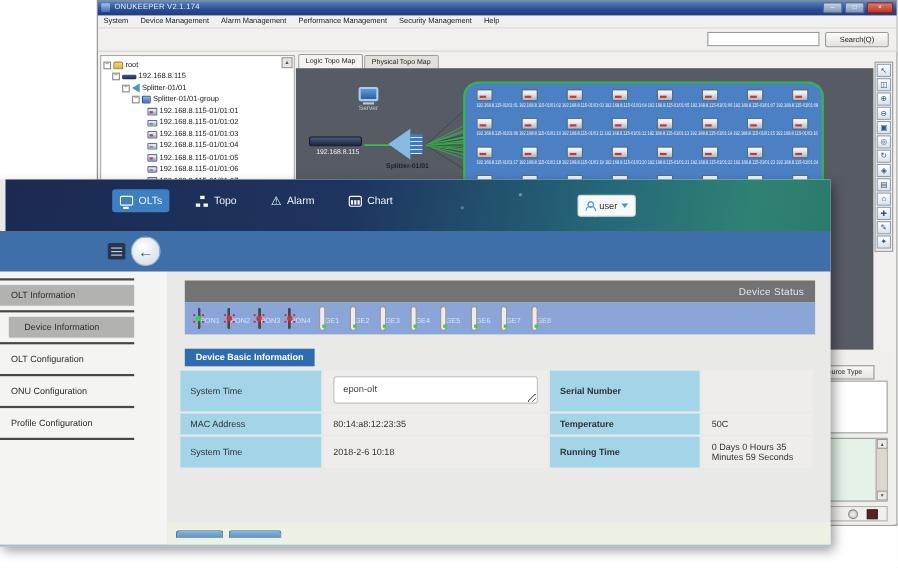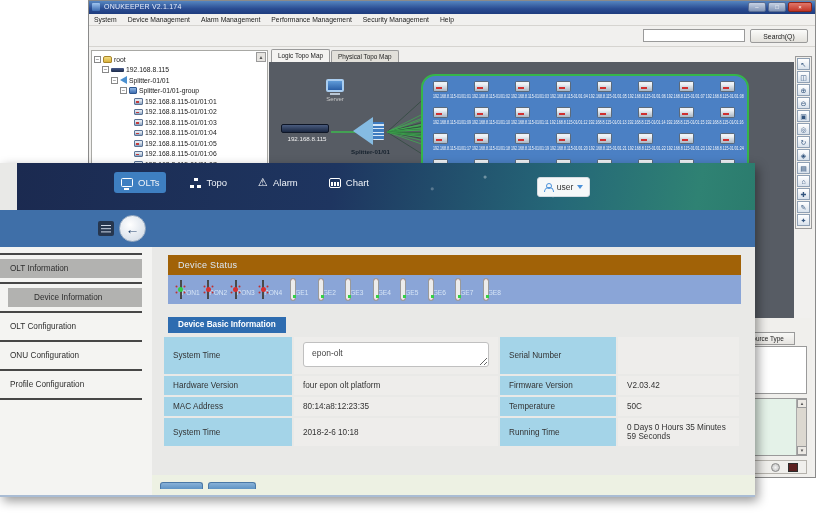--- a/index.html
+++ b/index.html
@@ -107,21 +107,21 @@
   .bw-statusbar { position:absolute; left:38%; right:5px; top:142px; height:14px; background:#f0efec;
         border:1px solid #b5b2ac; }
   .sb-circle { position:absolute; right:26px; top:2px; width:9px; height:9px; border-radius:50%;
         background:radial-gradient(#f5f5f5,#b9b9b9); border:1px solid #888; }
   .sb-square { position:absolute; right:8px; top:2px; width:10px; height:9px;
         background:#5c2020; border:1px solid #2c2c2c; }
 
   
   .fg { position:absolute; left:0; top:163px; width:755px; height:334px;
         box-shadow:3px 4px 10px rgba(0,0,0,.4); border-bottom:2px solid #a9bcd4; background:#e9e9e7; overflow:hidden; }
-  .fg-nav { position:absolute; left:17px; top:0; width:100%; height:47px;
+  .fg-nav { position:absolute; left:5px; top:0; width:100%; height:47px;
         background:
           radial-gradient(circle at 62% 30%, rgba(255,255,255,.35) 0 1px, transparent 2px),
           radial-gradient(circle at 71% 70%, rgba(255,255,255,.3) 0 1px, transparent 2px),
           radial-gradient(circle at 55% 55%, rgba(255,255,255,.25) 0 1px, transparent 2px),
           linear-gradient(100deg,#1b2a50 0%,#1e3560 42%,#256878 72%,#2f8273 90%,#2a7a6c 100%); }
   .nav-items { position:absolute; left:97px; top:9px; display:flex; align-items:center; gap:17px; }
   .nav-item { display:flex; align-items:center; gap:5px; color:#eef2f8; font-size:9.5px; padding:5px 7px; }
   .nav-item.active { background:#3e7fc1; border-radius:3px; }
   .icon-monitor { width:12px; height:9px; border:1.5px solid #fff; border-radius:1.5px; position:relative; }
   .icon-monitor::after { content:''; position:absolute; left:2px; bottom:-3.5px; width:5px; height:2px; background:#fff; }
@@ -146,51 +146,51 @@
   .fg-subbar { position:absolute; left:0; top:47px; width:100%; height:37px; background:#3f6fa8; }
   .icon-burger { position:absolute; left:98px; top:11px; width:16px; height:15px; background:#26364e; border-radius:2px; }
   .icon-burger::before { content:''; position:absolute; left:3px; top:3.5px; width:10px; height:1.6px; background:#cdd7e6;
         box-shadow:0 3.2px 0 #cdd7e6, 0 6.4px 0 #cdd7e6; }
   .back-btn { position:absolute; left:119px; top:5px; width:27px; height:27px; border-radius:50%;
         background:radial-gradient(circle at 40% 35%,#ffffff,#ccd6e2); border:1px solid #9fb0c4;
         color:#26456f; font-weight:bold; font-size:14px; display:flex; align-items:center; justify-content:center; }
 
   .fg-body { position:absolute; left:0; top:84px; right:0; bottom:0; display:flex; }
   .sidebar { width:152px; background:#f4f4f2; padding-top:6px; flex:0 0 auto; }
-  .side-item { width:142px; border-bottom:2px solid #474747; padding:4px 0; }
+  .side-item { width:122px; border-bottom:2px solid #474747; padding:4px 0; }
   .side-item:first-child { border-top:2px solid #474747; }
   .side-label { font-size:8.2px; color:#2e2e2e; padding:5px 4px 5px 10px; }
   .side-item[data-state="selected"] .side-label { background:#b2b2b0; }
-  .side-item[data-state="selected-sub"] .side-label { background:#b2b2b0; margin-left:8px; padding-left:26px; }
+  .side-item[data-state="selected-sub"] .side-label { background:#b2b2b0; margin-left:8px; padding-left:14px; }
   .content { flex:1; position:relative; background:#e9e9e7; }
   .content-footer { position:absolute; left:0; right:0; bottom:0; height:20px; background:#edf1e3; }
 
   .device-status { margin:8px 14px 0 16px; }
-  .ds-header { background:#a16207; color:#dce8f6; font-size:9px; letter-spacing:.3px; padding:5px 10px; }
+  .ds-header { background:#737373; color:#dce8f6; font-size:9px; letter-spacing:.3px; padding:5px 10px;text-align:right; }
   .ds-body { background:#8aa5d7; padding:6px 8px 5px; }
   .ports { display:flex; }
   .port { width:27.5px; text-align:center; }
   .port-icon { width:13px; height:11px; margin:0 auto; border-radius:2px; position:relative; }
   .port[data-type="pon"] .port-icon { background:#242424; border:1px solid #4a4a4a; }
   .port[data-type="pon"] .port-icon::before { content:''; position:absolute; left:50%; top:50%;
         width:5px; height:5px; margin:-2.5px 0 0 -2.5px; border-radius:50%; background:#d83030;
         box-shadow:-4px -3px 0 -1.5px #c03030, 4px -3px 0 -1.5px #c03030, -4px 3px 0 -1.5px #c03030, 4px 3px 0 -1.5px #c03030; }
   .port[data-type="pon"][data-status="up"] .port-icon::before { background:#35d045; }
   .port[data-type="ge"] .port-icon { background:#8b1818; border:2px solid #ececec; box-shadow:0 0 0 1px #9a9a9a; }
   .port[data-type="ge"] .port-icon::before { content:''; position:absolute; left:1px; top:1px; right:1px; height:2px; background:#c43a3a; }
   .port[data-type="ge"] .port-icon::after { content:''; position:absolute; left:0; bottom:0; width:3px; height:3px; background:#35d045; }
   .port-label { font-size:6.6px; color:#d6e4f6; margin-top:2px; }
 
   .bi-badge { display:inline-block; margin:13px 0 0 16px; background:#2e6cb0; color:#fff;
         font-size:8.2px; font-weight:bold; padding:3px 10px 4px; }
   .info-table { margin:2px 14px 0 10px; border-collapse:separate; border-spacing:2px; width:calc(100% - 24px); }
   .info-table td { font-size:8.2px; color:#333; padding:5px 9px; vertical-align:middle; }
   td.cell-label { background:#a4d4e8; width:128px; }
   td.cell-value { background:#eeedeb; }
-  td.cv1 { width:203px; } td.cell-label.cl2 { width:116px; }
+  td.cv1 { width:203px; } td.cell-label.cl2 { width:136px;font-weight:bold; }
   .name-textarea { width:186px; height:25px; border:1px solid #c0c0c0; border-radius:3px;
         background:#fff; font-size:8.5px; font-family:"Liberation Sans","DejaVu Sans",sans-serif;
         padding:5px 8px 0; resize:both; color:#444; }
   .bottom-buttons { position:absolute; left:8px; bottom:6px; display:flex; gap:5px; z-index:2; }
   .stub-btn { height:7px; border:1px solid #4a78a6; border-bottom:none; border-radius:3px 3px 0 0;
         background:linear-gradient(#88b2d8,#5e93c4); }
   .stub-btn.b1 { width:43px; } .stub-btn.b2 { width:48px; }
 </style>
 </head>
 <body>
@@ -566,26 +566,20 @@
           <tbody>
               <tr>
             <td class="cell-label">System Time</td>
             <td class="cell-value cv1">
               <textarea class="name-textarea" style="">epon-olt</textarea>
             </td>
             <td class="cell-label cl2">Serial Number</td>
             <td class="cell-value"></td>
           </tr>
           <tr>
-            <td class="cell-label">Hardware Version</td>
-            <td class="cell-value cv1">four epon olt platform</td>
-            <td class="cell-label cl2">Firmware Version</td>
-            <td class="cell-value">V2.03.42</td>
-          </tr>
-          <tr>
             <td class="cell-label">MAC Address</td>
             <td class="cell-value cv1">80:14:a8:12:23:35</td>
             <td class="cell-label cl2">Temperature</td>
             <td class="cell-value">50C</td>
           </tr>
           <tr>
             <td class="cell-label">System Time</td>
             <td class="cell-value cv1">2018-2-6 10:18</td>
             <td class="cell-label cl2">Running Time</td>
             <td class="cell-value">0 Days 0 Hours 35 Minutes 59 Seconds</td>

